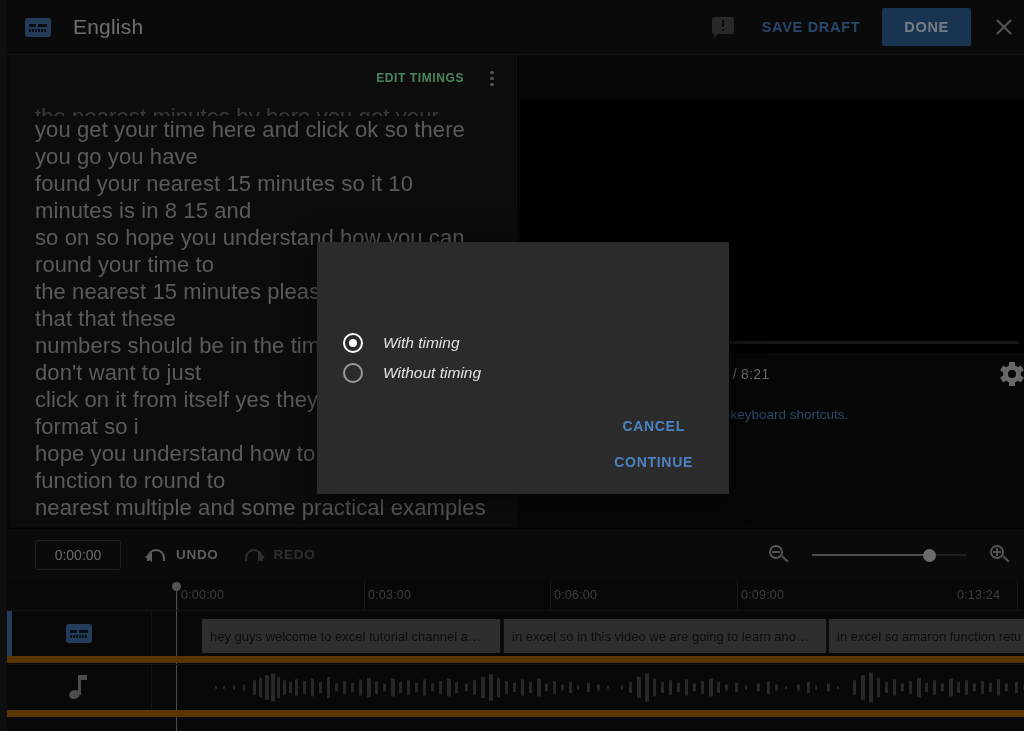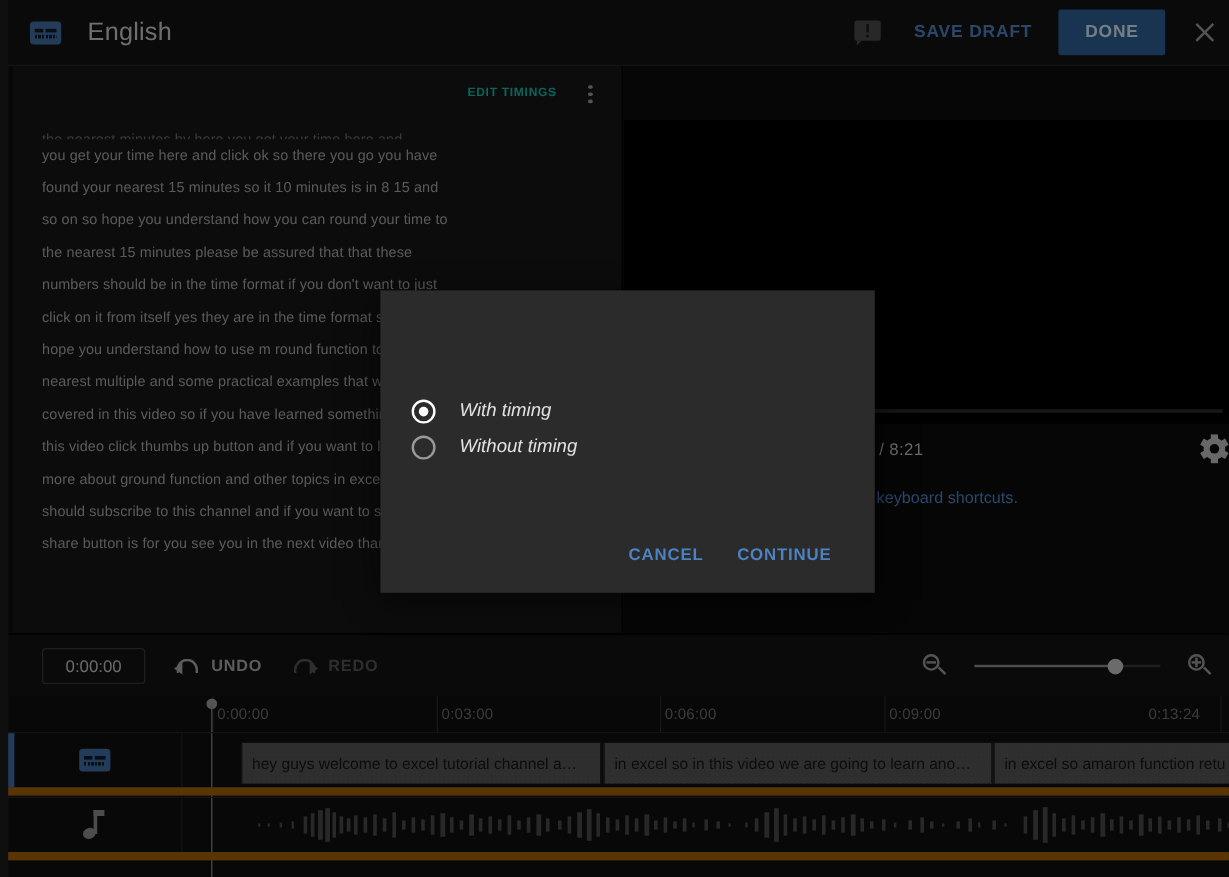--- a/index.html
+++ b/index.html
@@ -72,39 +72,39 @@
     background: #161616; border-right: 1px solid #000;
   }
   .left-bar-accent {
     position: absolute; left: 0; top: 0; width: 4px; height: 472px; background: #0f0f0f;
   }
   .edit-timings-row {
     position: absolute; right: 0; top: 0; height: 45px; width: 100%;
     display: flex; align-items: center; justify-content: flex-end;
   }
   .edit-timings {
-    color: #14b8a6; font-size: 10px; font-weight: bold; letter-spacing: .6px; cursor: pointer;
+    color: #86efac; font-size: 12px; font-weight: bold; letter-spacing: .6px; cursor: pointer;
   }
   .kebab {
     width: 24px; height: 24px; margin: 0 14px 0 16px; position: relative; cursor: pointer;
   }
   .kebab span {
     position: absolute; left: 10px; width: 3.5px; height: 3.5px; border-radius: 50%;
     background: #9a9a9a;
   }
   .kebab span:nth-child(1) { top: 5px; }
   .kebab span:nth-child(2) { top: 11px; }
   .kebab span:nth-child(3) { top: 17px; }
 
   .transcript {
     position: absolute; left: 28px; top: 48px; width: 452px; height: 420px;
     overflow: hidden;
   }
   .transcript p {
-    color: #a4a4a4; font-size: 12px; line-height: 27px; letter-spacing: .1px;
+    color: #a4a4a4; font-size: 22px; line-height: 27px; letter-spacing: .1px;
   }
   .transcript p.clipped { height: 13px; overflow: hidden; color: #6b6b6b; }
   .scroll-dot {
     position: absolute; left: 460px; top: 503px; width: 11px; height: 11px;
     border-radius: 50%; background: #4a5560; border: 1px solid #5e6a75;
   }
 
   
   .right-panel {
     position: absolute; left: 513px; top: 55px; width: 511px; height: 472px;
@@ -284,21 +284,21 @@
     width: 20px; height: 20px; border-radius: 50%; border: 2px solid #ffffff;
     position: relative; flex: none;
   }
   .radio.off { border-color: #9a9a9a; }
   .radio.on:after {
     content: ""; position: absolute; left: 4px; top: 4px; width: 8px; height: 8px;
     border-radius: 50%; background: #ffffff;
   }
   .radio-label { margin-left: 20px; color: #e2e2e2; font-size: 15.5px; }
   .dialog-actions {
-    position: absolute; right: 22px; bottom: 14px; display: flex; align-items: center;
+    position: absolute; right: 22px; bottom: 14px; display: flex; align-items: center; flex-direction: column;
   }
   .dlg-btn {
     color: #4d82c2; font-size: 14px; font-weight: bold; letter-spacing: .7px;
     background: none; border: none; cursor: pointer; padding: 10px 14px;
     font-family: "Liberation Sans", sans-serif;
   }
 </style>
 </head>
 <body>
 

